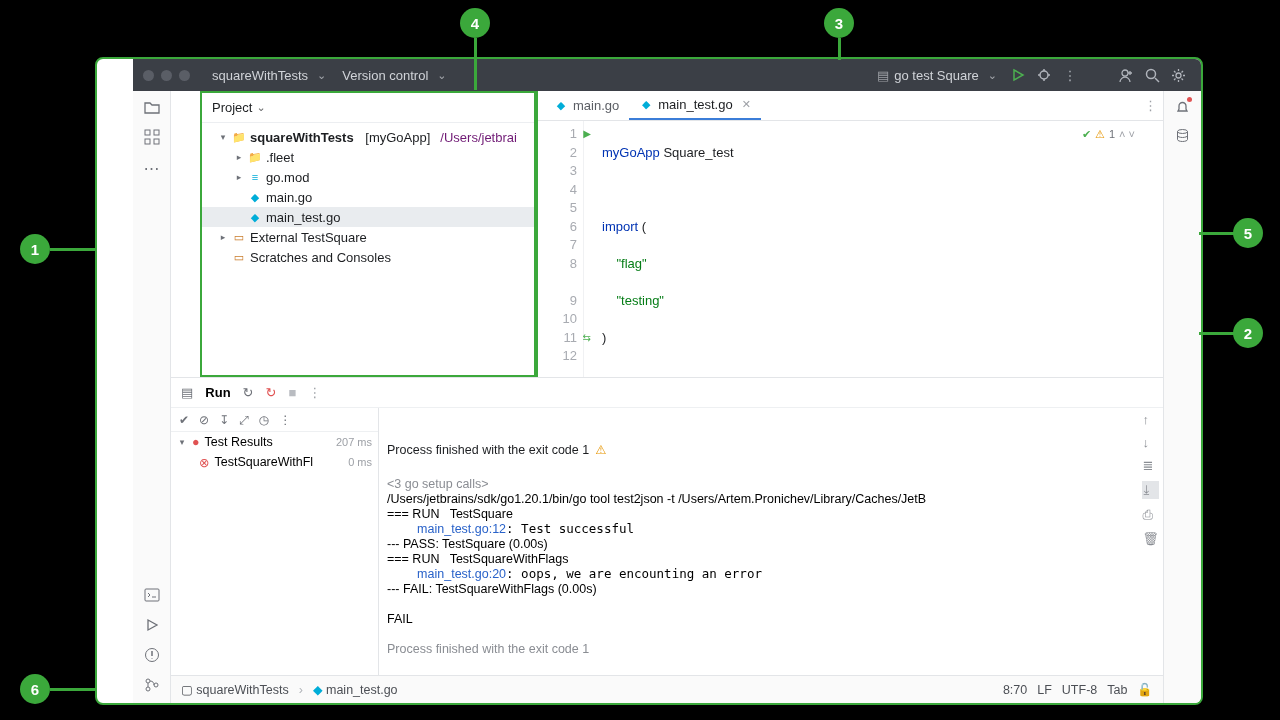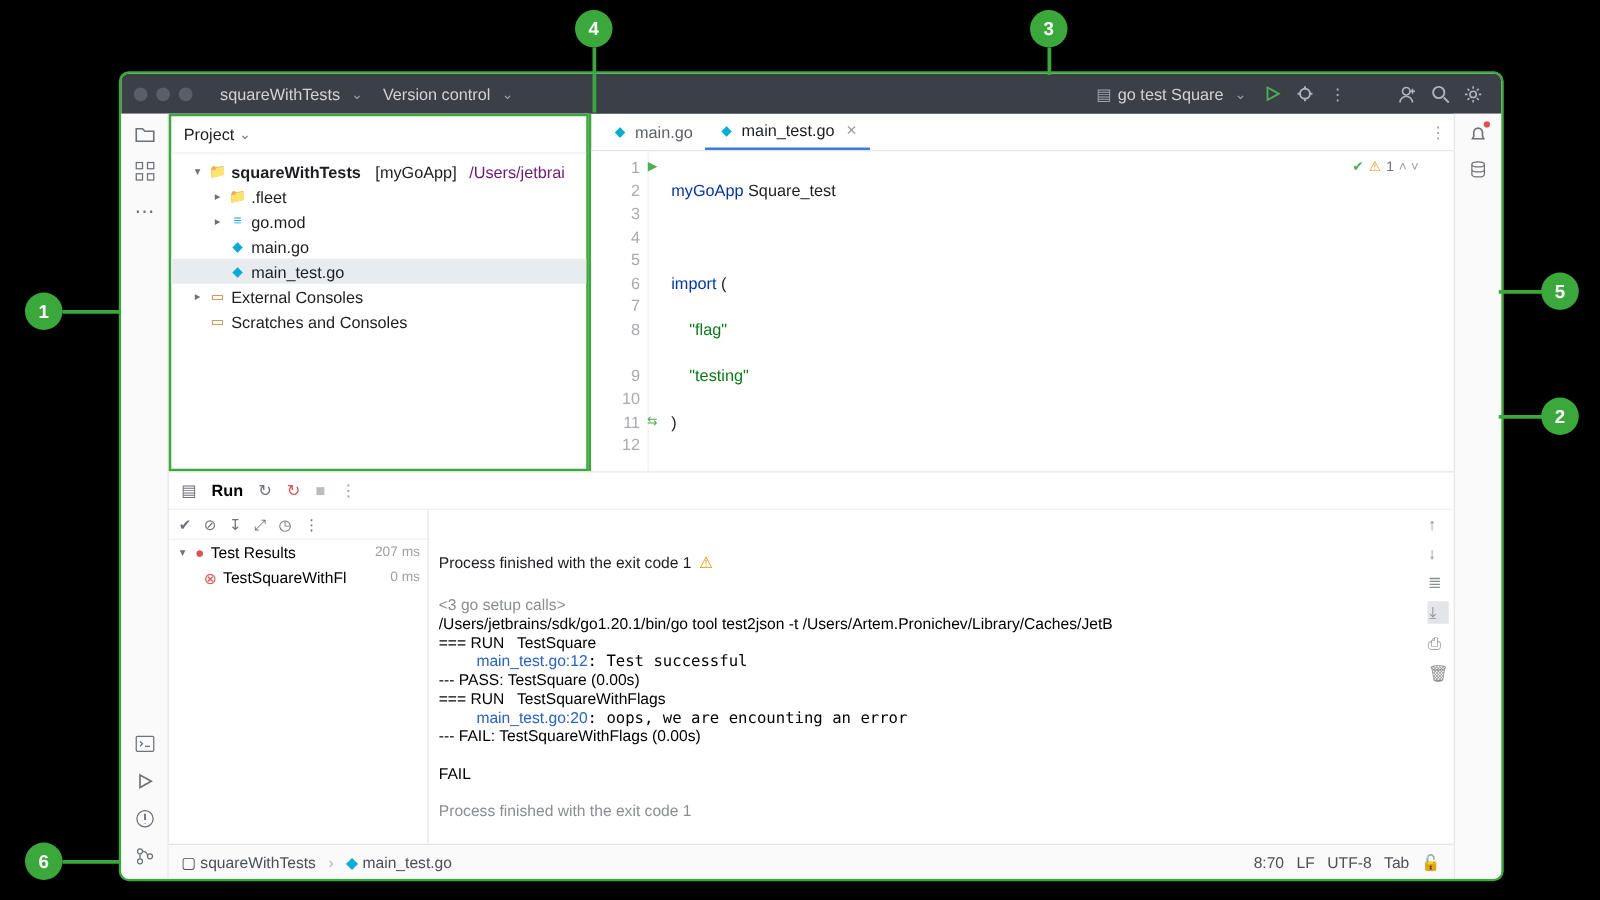--- a/index.html
+++ b/index.html
@@ -1,30 +1,30 @@
 <!DOCTYPE html>
 <html><head>
 <meta charset="utf-8">
 <style>
 * { box-sizing: border-box; margin: 0; padding: 0; font-family: -apple-system, BlinkMacSystemFont, "Segoe UI", sans-serif; }
 body { background: #000; width: 1280px; height: 720px; position: relative; overflow: hidden; }
-.ide-frame { position: absolute; left: 95px; top: 57px; width: 1108px; height: 648px; background: #fff; border: 2px solid #3ba83b; border-radius: 8px; overflow: hidden; display: flex; flex-direction: column; }
+.ide-frame { position: absolute; left: 95px; top: 57px; width: 1108px; height: 648px; background: #fff; border: 2px solid #3ba83b; border-radius: 8px; overflow: hidden; display: flex; flex-direction: column; padding-left: 36px; }
 .titlebar { height: 32px; background: #3b3f46; display: flex; align-items: center; padding: 0 10px; color: #d0d3d8; font-size: 13px; }
 .traffic { display: flex; gap: 7px; margin-right: 14px; }
 .dot { width: 11px; height: 11px; border-radius: 50%; background: #5a5e66; }
 .title-item { display: flex; align-items: center; gap: 5px; padding: 3px 8px; border-radius: 4px; cursor: default; }
 .title-spacer { flex: 1; }
 .icon-btn { width: 26px; height: 26px; display: inline-flex; align-items: center; justify-content: center; color: #b0b4bb; }
 .chev::after { content: "⌄"; font-size: 11px; margin-left: 4px; opacity: .7; }
 .main-row { flex: 1; display: flex; min-height: 0; }
 .left-rail { width: 38px; background: #fafafa; border-right: 1px solid #e3e5e8; display: flex; flex-direction: column; align-items: center; padding-top: 8px; gap: 14px; color: #6e7178; }
 .left-rail .rail-lower { margin-top: auto; display: flex; flex-direction: column; gap: 14px; padding-bottom: 10px; align-items: center; }
 .right-rail { width: 38px; background: #fafafa; border-left: 1px solid #e3e5e8; display: flex; flex-direction: column; align-items: center; padding-top: 8px; gap: 14px; color: #6e7178; }
 .content-col { flex: 1; display: flex; flex-direction: column; min-width: 0; }
-.upper-split { display: flex; height: 286px; }
+.upper-split { display: flex; height: 286px; margin-left: 29px; }
 .project-panel { width: 336px; border: 2px solid #3ba83b; background: #fff; display: flex; flex-direction: column; font-size: 13px; }
 .panel-header { height: 30px; display: flex; align-items: center; padding: 0 10px; border-bottom: 1px solid #eceef1; font-weight: 500; color: #1c1e21; }
 .tree { padding: 4px 0; }
 .tree-row { display: flex; align-items: center; height: 20px; padding-left: 8px; gap: 4px; color: #1c1e21; font-size: 13px; white-space: nowrap; overflow: hidden; }
 .tree-row.selected { background: #e9ecef; }
 .tree-indent { display: inline-block; }
 .tri { font-size: 9px; color: #6e7178; width: 10px; display: inline-block; text-align: center; }
 .ficon { width: 14px; height: 14px; display: inline-flex; align-items: center; justify-content: center; font-size: 11px; }
 .path-dim { color: #701a75; margin-left: 6px; }
 .editor-area { flex: 1; display: flex; flex-direction: column; min-width: 0; border-left: 2px solid #3ba83b; }
@@ -199,21 +199,21 @@
               </div>
             <div class="tree-row selected">
                 <span class="tree-indent" style="width:34px"></span>
                 <span class="ficon" style="color:#00add8;">◆</span>
                 <span>main_test.go</span>
               </div>
             <div class="tree-row">
                 <span class="tree-indent" style="width:4px"></span>
                 <span class="tri">▸</span>
                 <span class="ficon" style="color:#c97c2b;">▭</span>
-                <span>External Consoles</span>
+                <span>External TestSquare</span>
               </div>
             <div class="tree-row">
                 <span class="tree-indent" style="width:18px"></span>
                 <span class="ficon" style="color:#c97c2b;">▭</span>
                 <span>Scratches and Consoles</span>
               </div>
           </div>
         </div>
 
         <div class="editor-area">

